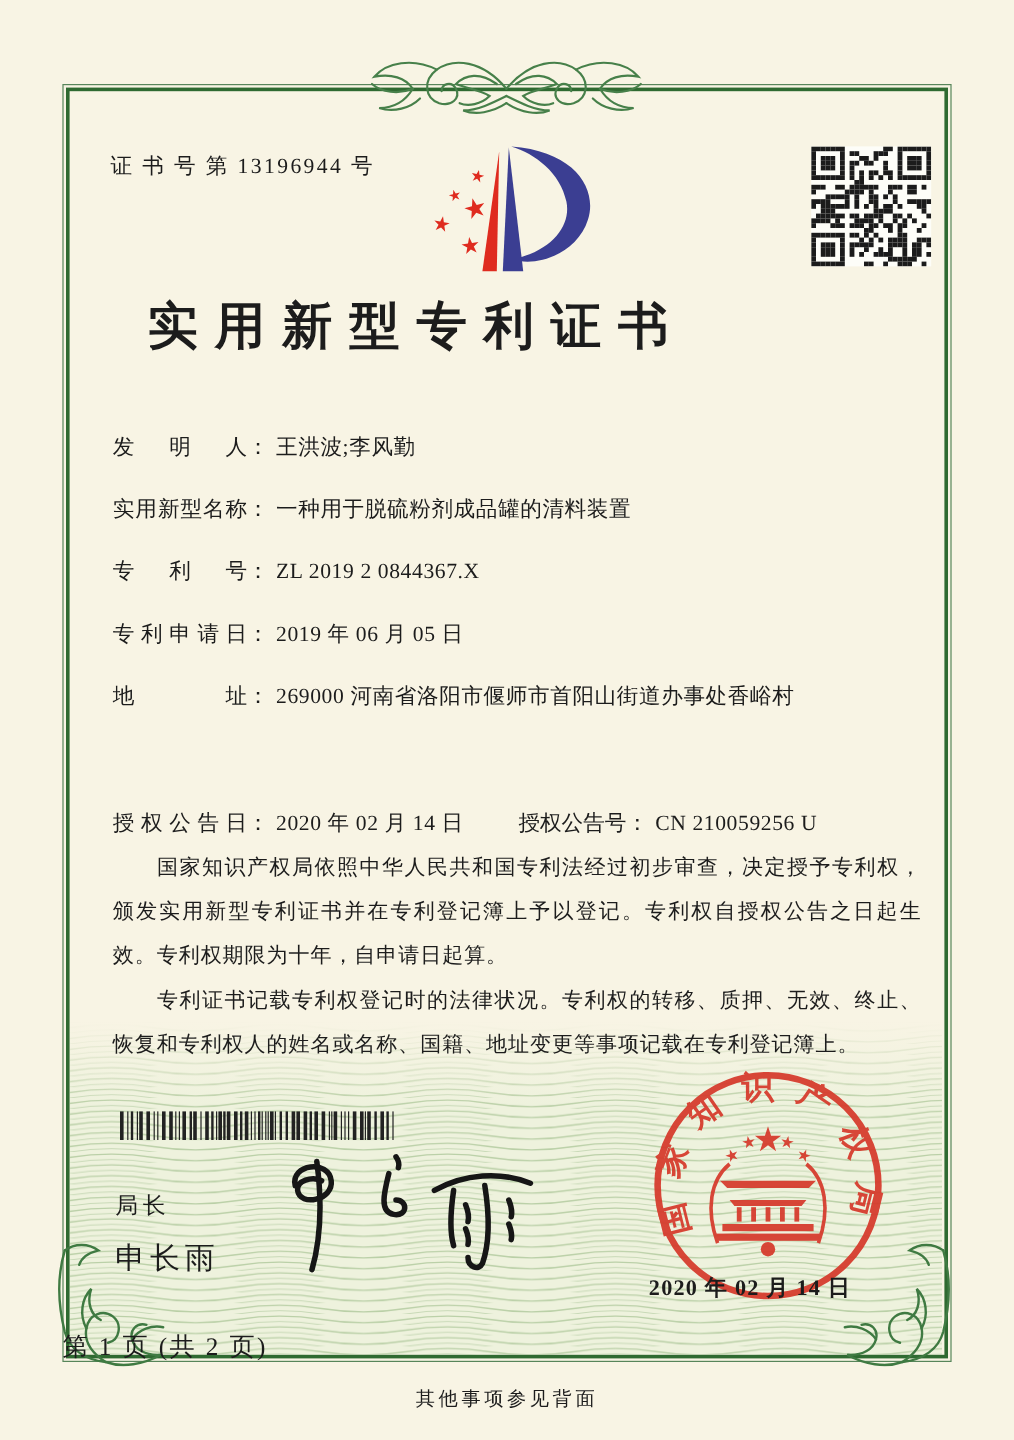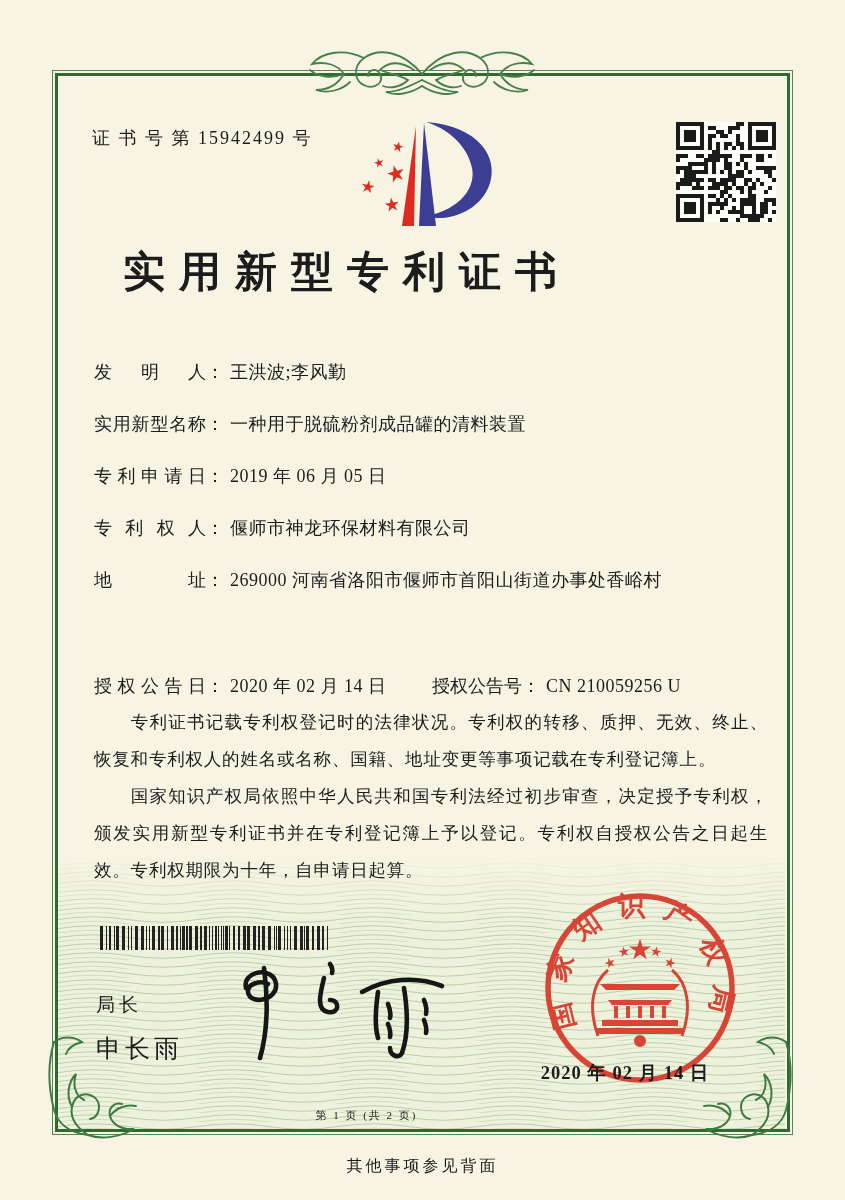--- a/index.html
+++ b/index.html
@@ -42,22 +42,22 @@
     text-align:justify;letter-spacing:.8px;}
   .paras p{margin:0;text-indent:2.1em;}
   
   .barcode{left:100px;top:926px;}
   .officer-title{left:96px;top:992px;font-size:19px;letter-spacing:4px;}
   .officer-name{left:96px;top:1032px;font-size:25px;letter-spacing:4px;}
   .signature{left:212px;top:958px;}
   .seal{left:538px;top:886px;opacity:.93;}
   .seal-date{left:520px;top:1060px;width:210px;text-align:center;
     font-size:18.5px;font-weight:bold;letter-spacing:1px;}
-  .page-info{left:52px;top:1108px;width:629px;text-align:center;
-    font-size:11px;letter-spacing:2px;}
+  .page-info{left:52px;top:1108px;width:629px;
+    font-size:21px;letter-spacing:2px;}
   .back-note{left:0;top:1156px;width:845px;text-align:center;
     font-size:16px;letter-spacing:3px;}
   
   .orn-top{left:282px;top:40px;}
   .orn-bl{left:44px;top:1034px;}
   .orn-br{left:691px;top:1034px;}
 </style>
 </head>
 <body>
 
@@ -104,21 +104,21 @@
 <svg class="abs orn-br" width="105" height="105" viewBox="0 0 105 105">
   <g transform="translate(105,0) scale(-1,1)" stroke="#3f7a42" stroke-width="2" fill="none" stroke-linecap="round">
     <path d="M10,8 C4,28 4,52 10,76 C14,90 26,99 44,101 C32,93 26,83 28,73 C30,61 42,57 50,63 C58,69 56,83 46,85"></path>
     <path d="M44,101 C58,106 76,103 90,95 C77,96 68,90 66,82 C64,74 70,68 78,70"></path>
     <path d="M10,8 C18,2 30,2 38,8 C30,10 24,14 22,20"></path>
     <path d="M28,73 C22,62 24,48 32,40 C28,52 32,62 40,66"></path>
     <path d="M66,82 C72,74 82,70 92,72"></path>
   </g>
 </svg>
 
-<div class="abs cert-no">证 书 号 第 15942499 号</div>
+<div class="abs cert-no">证 书 号 第 13196944 号</div>
 
 <svg class="abs logo" width="195" height="122" viewBox="0 0 195 122">
   <defs>
     <path id="star5" d="M0,-10 L2.25,-3.09 L9.51,-3.09 L3.63,1.18 L5.88,8.09 L0,3.82 L-5.88,8.09 L-3.63,1.18 L-9.51,-3.09 L-2.25,-3.09 Z"></path>
   </defs>
   <path d="M96,6 C150,10 168,42 160,67 C151,96 116,107 97,100 C131,93 146,71 142,52 C137,28 116,12 96,6 Z" fill="#3b3e92"></path>
   <path d="M86,10 L72,110 L84,110 Z" fill="#df2b1f"></path>
   <path d="M94,7 L89,110 L106,110 Z" fill="#3b3e92"></path>
   <g fill="#df2b1f">
     <use href="#star5" transform="translate(68,31) scale(0.55) rotate(12)"></use>
@@ -443,40 +443,40 @@
 <div class="abs title">实用新型专利证书</div>
 
 <div class="abs fields">
   <div class="frow">
     <span class="flabel">发明人</span><span class="fcolon">：</span><span class="fvalue">王洪波;李风勤</span>
   </div>
   <div class="frow">
     <span class="flabel">实用新型名称</span><span class="fcolon">：</span><span class="fvalue">一种用于脱硫粉剂成品罐的清料装置</span>
   </div>
   <div class="frow">
-    <span class="flabel">专利申请日</span><span class="fcolon">：</span><span class="fvalue">2019 年 06 月 05 日</span>
+    <span class="flabel">专利号</span><span class="fcolon">：</span><span class="fvalue">ZL 2019 2 0844367.X</span>
   </div>
   <div class="frow">
-    <span class="flabel">专利权人</span><span class="fcolon">：</span><span class="fvalue">偃师市神龙环保材料有限公司</span>
+    <span class="flabel">专利申请日</span><span class="fcolon">：</span><span class="fvalue">2019 年 06 月 05 日</span>
   </div>
   <div class="frow">
     <span class="flabel">地址</span><span class="fcolon">：</span><span class="fvalue">269000 河南省洛阳市偃师市首阳山街道办事处香峪村</span>
   </div>
 </div>
 
 <div class="abs grant-row">
   <span class="flabel">授权公告日</span><span class="fcolon">：</span><span class="fvalue">2020 年 02 月 14 日</span>
   <span class="grant-no">
     <span>授权公告号</span><span>：</span><span class="fvalue">CN 210059256 U</span>
   </span>
 </div>
 
 <div class="abs paras">
+  <p>国家知识产权局依照中华人民共和国专利法经过初步审查，决定授予专利权，颁发实用新型专利证书并在专利登记簿上予以登记。专利权自授权公告之日起生效。专利权期限为十年，自申请日起算。</p>
   <p>专利证书记载专利权登记时的法律状况。专利权的转移、质押、无效、终止、恢复和专利权人的姓名或名称、国籍、地址变更等事项记载在专利登记簿上。</p>
-  <p>国家知识产权局依照中华人民共和国专利法经过初步审查，决定授予专利权，颁发实用新型专利证书并在专利登记簿上予以登记。专利权自授权公告之日起生效。专利权期限为十年，自申请日起算。</p>
 </div>
 
 <svg class="abs barcode" id="barcode" width="232" height="24">
     <rect x="0" y="0" width="3" height="24" fill="#222"></rect>
     <rect x="6" y="0" width="1" height="24" fill="#222"></rect>
     <rect x="9" y="0" width="2" height="24" fill="#222"></rect>
     <rect x="14" y="0" width="1" height="24" fill="#222"></rect>
     <rect x="16" y="0" width="3" height="24" fill="#222"></rect>
     <rect x="22" y="0" width="3" height="24" fill="#222"></rect>
     <rect x="28" y="0" width="1" height="24" fill="#222"></rect>

